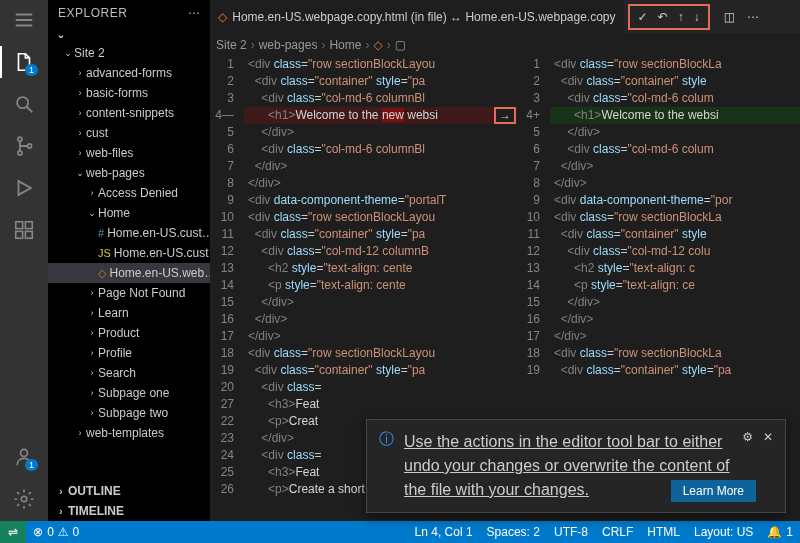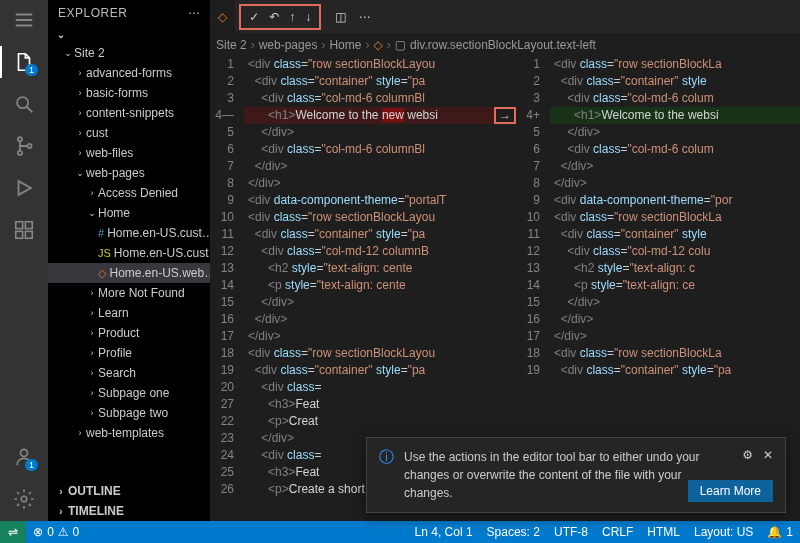--- a/index.html
+++ b/index.html
@@ -48,23 +48,23 @@
 .cl.del .hl{background:rgba(255,0,0,0.3);}
 .tk-t{color:#808080;}
 .tk-a{color:#9cdcfe;}
 .tk-s{color:#ce9178;}
 .tk-x{color:#d4d4d4;}
 .midgutter{width:22px;background:#1e1e1e;display:flex;flex-direction:column;align-items:center;}
 .midgutter .arrow{height:17px;display:flex;align-items:center;justify-content:center;width:100%;}
 .midgutter .arrow.box{border:2px solid #e26d5c;color:#ccc;}
 .notif{position:absolute;right:14px;bottom:30px;width:420px;background:#252526;border:1px solid #454545;box-shadow:0 4px 12px rgba(0,0,0,0.5);padding:10px 12px;display:flex;gap:10px;z-index:10;}
 .notif .ni{color:#3794ff;font-size:15px;}
-.notif .msg{flex:1;color:#ccc;font-size:12px;line-height:1.5;}
+.notif .msg{flex:1;color:#ccc;font-size:16px;line-height:1.5;text-decoration:underline;}
 .notif .ctrls{display:flex;gap:10px;align-items:flex-start;color:#ccc;}
-.notif .btn{position:absolute;right:12px;bottom:10px;background:#0e639c;color:#fff;padding:4px 12px;cursor:pointer;font-size:12px;}
+.notif .btn{position:absolute;right:29px;bottom:10px;background:#0e639c;color:#fff;padding:4px 12px;cursor:pointer;font-size:12px;}
 .statusbar{height:22px;background:#007acc;display:flex;align-items:center;color:#fff;font-size:12px;}
 .statusbar .sbi{padding:0 7px;display:flex;align-items:center;gap:4px;cursor:pointer;height:100%;}
 .statusbar .remote{background:#16825d;padding:0 8px;}
 .statusbar .fill{flex:1;}
 svg{width:16px;height:16px;}
 .activity-bar svg{width:22px;height:22px;}
 </style>
 </head>
 <body>
 
@@ -180,21 +180,21 @@
           <span class="ico" style="color: rgb(203, 203, 65);">JS</span>
           <span>Home.en-US.cust…</span>
         </div>
         <div class="item d4 sel">
           <span class="chev"></span>
           <span class="ico" style="color: rgb(227, 121, 51);">◇</span>
           <span>Home.en-US.web…</span>
         </div>
         <div class="item d3">
           <span class="chev">›</span>
-          <span>More Not Found</span>
+          <span>Page Not Found</span>
         </div>
         <div class="item d3">
           <span class="chev">›</span>
           <span>Learn</span>
         </div>
         <div class="item d3">
           <span class="chev">›</span>
           <span>Product</span>
         </div>
         <div class="item d3">
@@ -225,20 +225,21 @@
     <div class="sb-section bold">
         <span class="chev">›</span>
         <span>TIMELINE</span>
       </div>
   </div>
 
   <div class="editor">
     <div class="tabbar">
       <div class="tab">
         <span class="fico">◇</span>
+        <span>Home.en-US.webpage.copy.html (in file) ↔ Home.en-US.webpage.copy</span>
       </div>
       <div class="tabactions">
         <span>✓</span>
         <span>↶</span>
         <span>↑</span>
         <span>↓</span>
       </div>
       <div class="tabright">
         <span>◫</span>
         <span>⋯</span>
@@ -247,21 +248,20 @@
     <div class="breadcrumb" id="bc">
         <span>Site 2</span>
         <span class="sep">›</span>
         <span>web-pages</span>
         <span class="sep">›</span>
         <span>Home</span>
         <span class="sep">›</span>
         <span class="fico">◇</span>
         <span class="sep">›</span>
         <span style="color: rgb(153, 153, 153);">▢</span>
-        <span>div.row.sectionBlockLayout.text-left</span>
       </div>
     <div class="diffview">
       <div class="pane">
         <div class="gutter" id="gL">
             <div class="ln">1</div>
             <div class="ln">2</div>
             <div class="ln">3</div>
             <div class="ln">4—</div>
             <div class="ln">5</div>
             <div class="ln">6</div>

